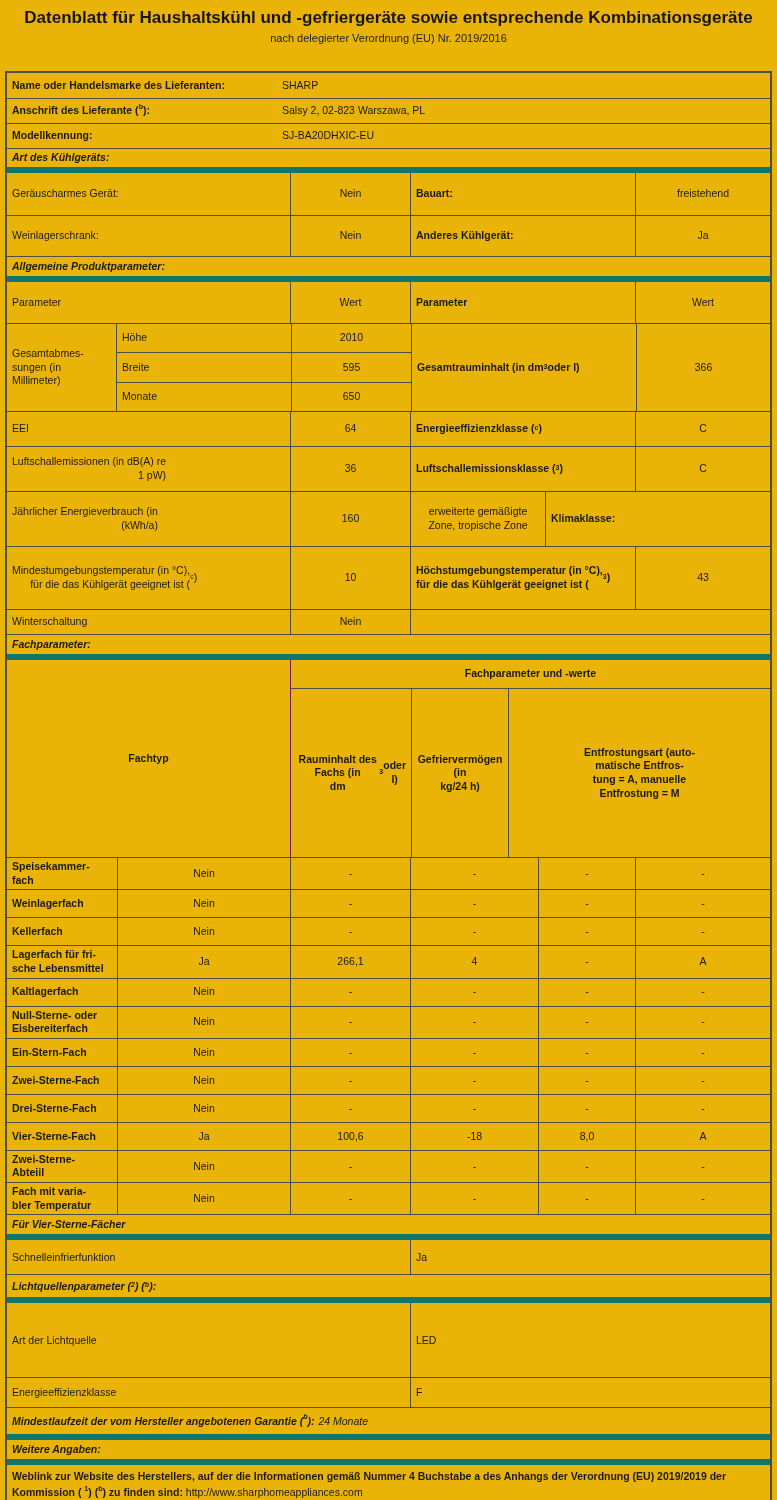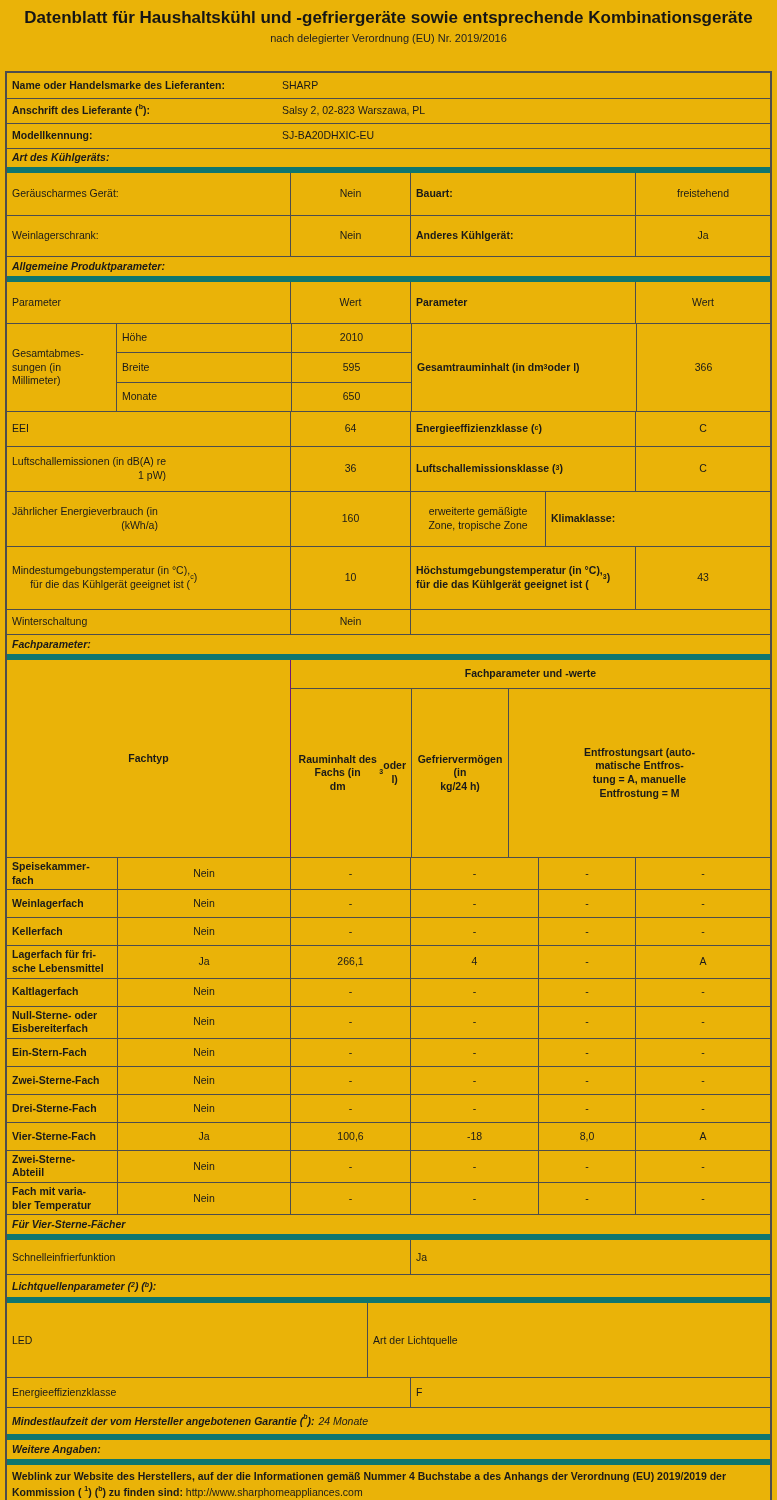--- a/index.html
+++ b/index.html
@@ -256,22 +256,22 @@
     </div>
     <div class="r" style="min-height:34px">
       <div class="c w403">Schnelleinfrierfunktion</div>
       <div class="c wfl">Ja</div>
     </div>
 
     <div class="r sec" style="min-height:22px">
       <div class="c full b">Lichtquellenparameter (<sup>2</sup>) (<sup>b</sup>):</div>
     </div>
     <div class="r" style="min-height:74px">
+      <div class="c w403">Art der Lichtquelle</div>
       <div class="c wfl">LED</div>
-      <div class="c w403">Art der Lichtquelle</div>
     </div>
     <div class="r" style="min-height:29px">
       <div class="c w403">Energieeffizienzklasse</div>
       <div class="c wfl">F</div>
     </div>
 
     <div class="r sec" style="min-height:26px">
       <div class="c full">
         <span class="b">Mindestlaufzeit der vom Hersteller angebotenen Garantie (<sup>b</sup>):</span>
         <span class="gap">24 Monate</span>

